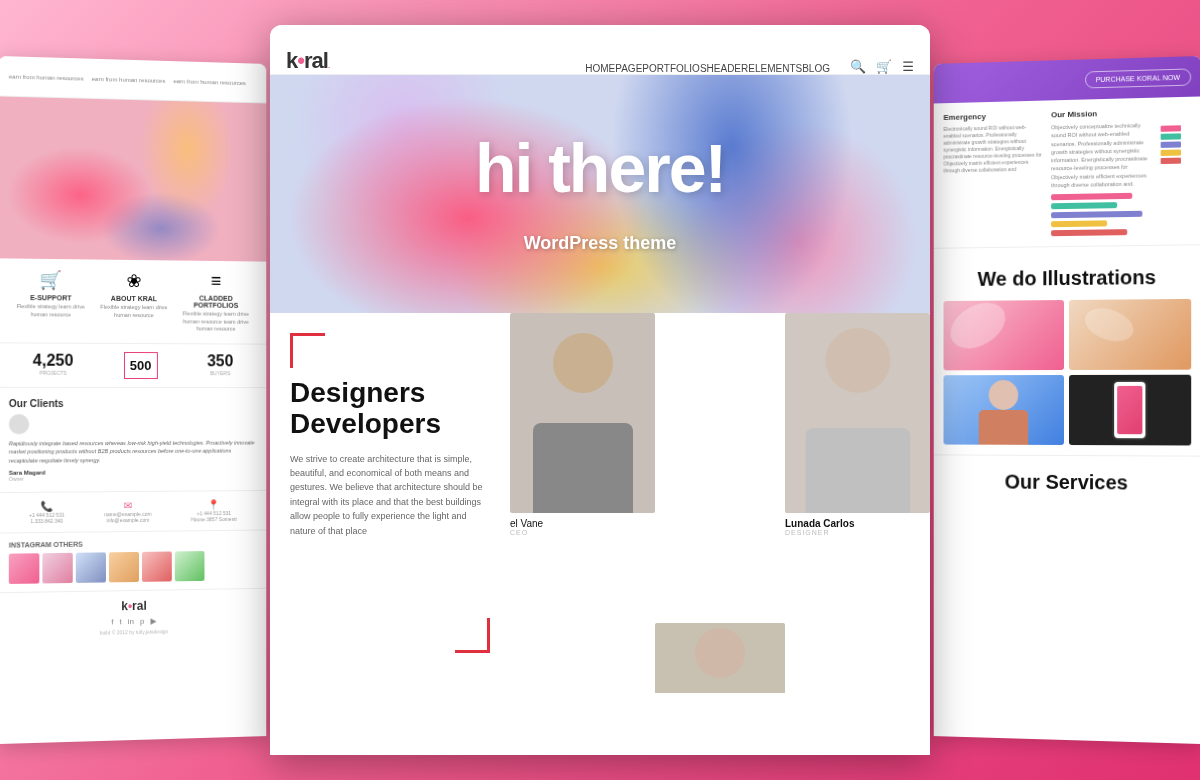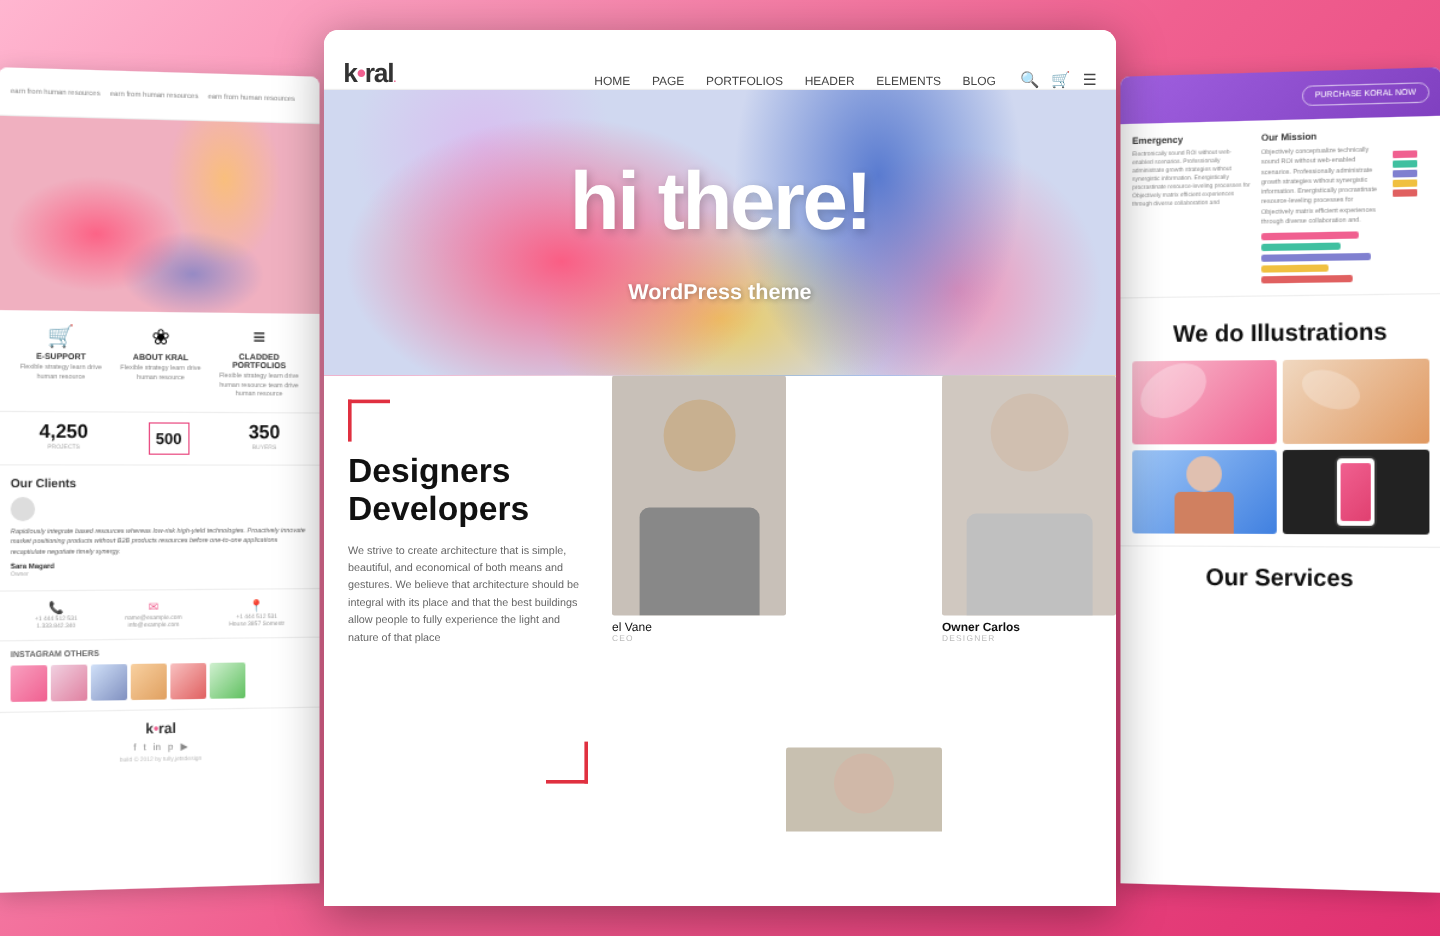--- a/index.html
+++ b/index.html
@@ -81,21 +81,20 @@
       color: #333;
       letter-spacing: -1px;
       margin-right: auto;
     }
     .center-logo span {
       color: #f06090;
     }
 
     .center-nav-links {
       display: flex;
-      gap: 18px;
       font-size: 10px;
       color: #444;
       margin-right: 20px;
     }
 
     .center-nav-icons {
       display: flex;
       gap: 10px;
       font-size: 13px;
       color: #444;
@@ -705,21 +704,21 @@
             <span>CEO</span>
           </div>
         </div>
 
         <div class="member-card card-2">
           <div class="member-photo-2">
             <div style="position:absolute;top:15px;left:50%;transform:translateX(-50%);width:65px;height:65px;border-radius:50%;background:#d0bfb0;"></div>
             <div style="position:absolute;bottom:0;left:50%;transform:translateX(-50%);width:105px;height:85px;border-radius:8px 8px 0 0;background:#c0c0c0;"></div>
           </div>
           <div class="member-name" style="font-size:10px;font-weight:700;color:#111;margin-top:5px;">
-            <span>Owner Carlos</span>
+            <span>Lunada Carlos</span>
           </div>
           <div class="member-role" style="font-size:7px;color:#bbb;text-transform:uppercase;letter-spacing:1px;">
             <span>DESIGNER</span>
           </div>
         </div>
 
         <div class="member-card card-3">
           <div class="member-photo-3">
             <div style="position:absolute;top:5px;left:50%;transform:translateX(-50%);width:50px;height:50px;border-radius:50%;background:#d0b8a8;"></div>
 

